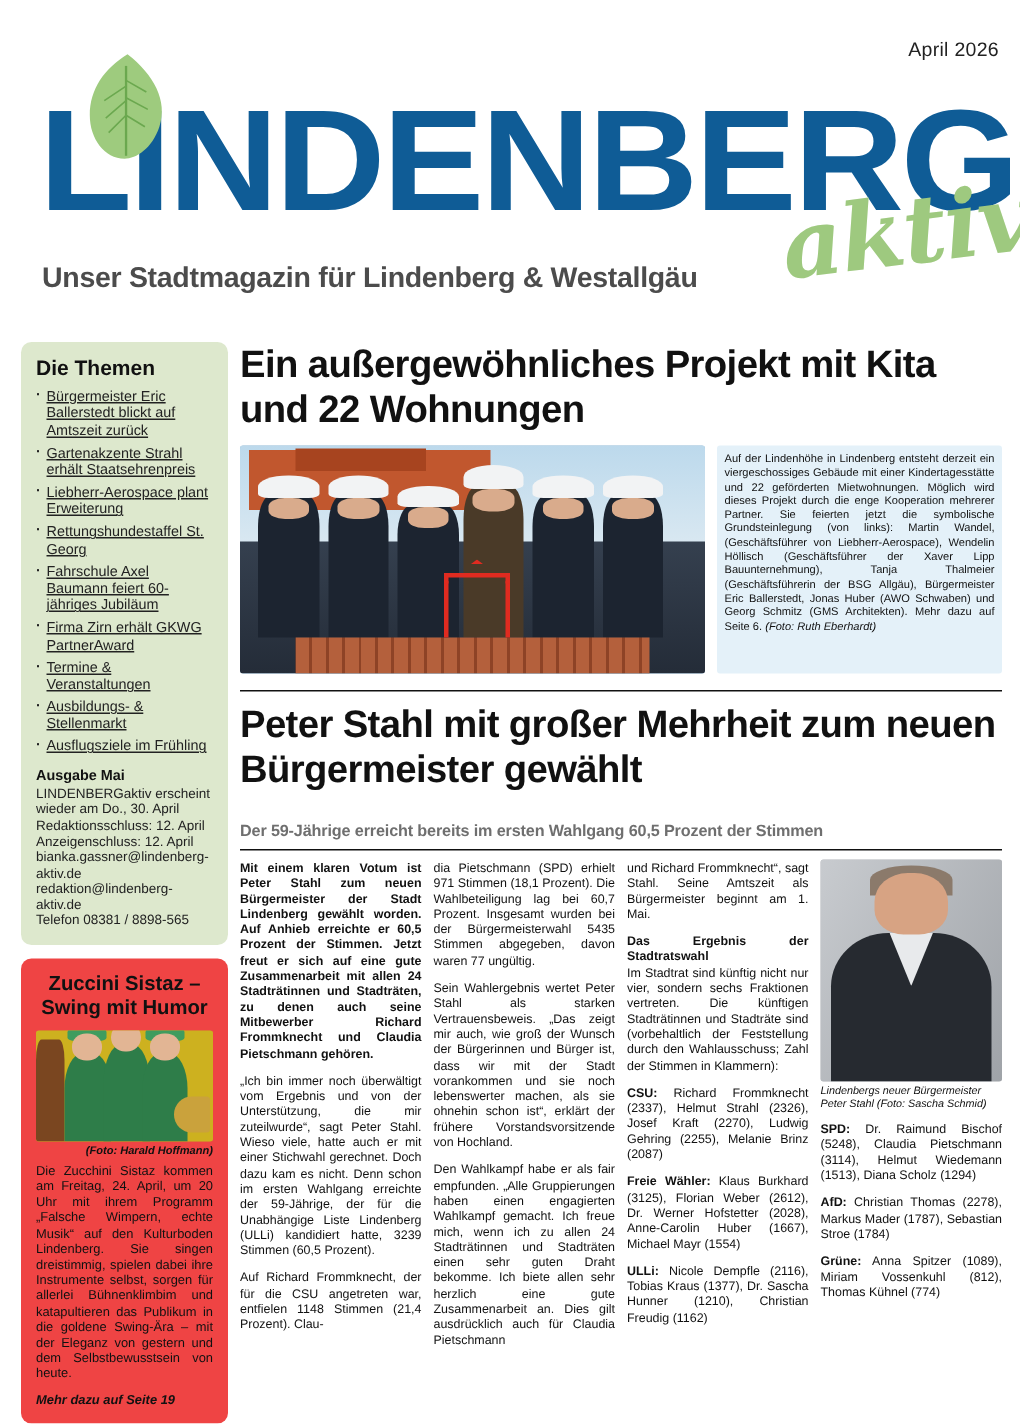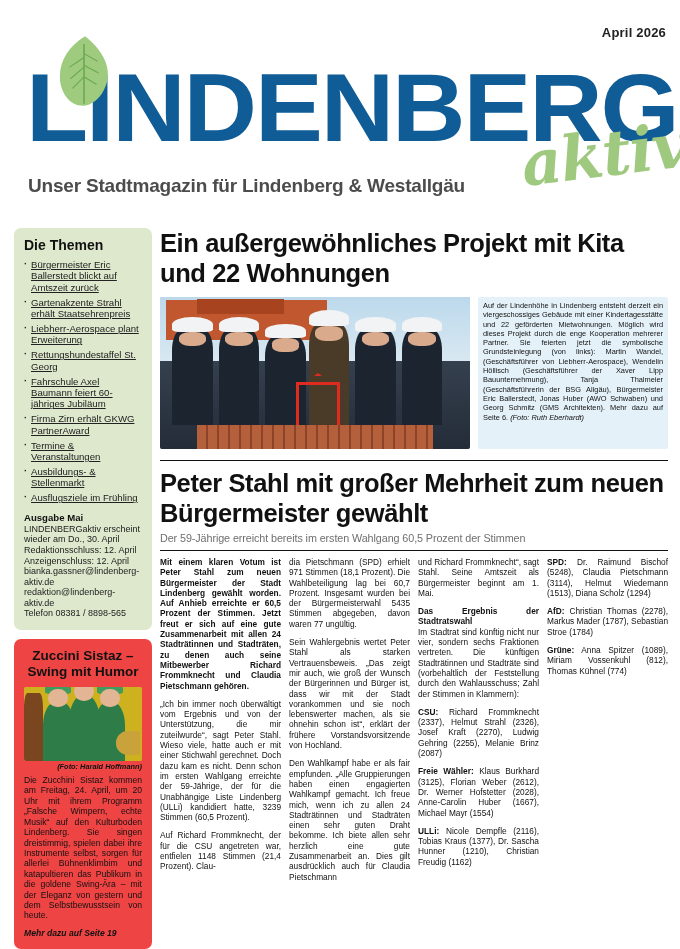--- a/index.html
+++ b/index.html
@@ -7,21 +7,21 @@
     width:680px;height:949px;background:#ffffff;
     font-family:"Liberation Sans", sans-serif;
     color:#1a1a1a; overflow:hidden; position:relative;
   }
   .page{position:relative;width:680px;height:949px;}
 
   
   .masthead{position:absolute;left:0;top:0;width:680px;height:222px;}
   .issue-date{
     position:absolute;right:14px;top:25px;
-    font-size:13px;font-weight:bold;color:#222;letter-spacing:.2px;
+    font-size:13px;font-weight:normal;color:#222;letter-spacing:.2px;
   }
   .logo-wrap{position:absolute;left:16px;top:52px;width:650px;height:120px;}
   .logo-word{
     position:absolute;left:10px;top:8px;
     font-size:96px;line-height:96px;font-weight:bold;
     color:#0f5c96;letter-spacing:-2px;
     font-family:"Liberation Sans", sans-serif;
     transform:scaleX(1.06);transform-origin:left center;
   }
   .leaf{position:absolute;left:40px;top:-18px;width:58px;height:74px;}
@@ -96,21 +96,21 @@
     font-size:7.4px;line-height:9.3px;text-align:justify;color:#111;
   }
   .lead-caption i{font-style:italic;}
 
   .rule{border-top:1.5px solid #111;margin:11px 0 7px 0;}
   .headline2{
     font-size:25.5px;line-height:30px;font-weight:bold;color:#111;
     letter-spacing:-.4px;margin:0;
   }
   .subhead{
-    font-size:10.8px;font-weight:normal;color:#6f6f6f;margin-top:4px;
+    font-size:10.8px;font-weight:bold;color:#6f6f6f;margin-top:20px;
     letter-spacing:-.1px;
   }
   .rule2{border-top:1px solid #111;margin:6px 0 6px 0;}
 
   .cols{display:flex;gap:8px;}
   .col{width:164px;}
   .col p{
     font-size:8.3px;line-height:10.3px;text-align:justify;color:#111;
     margin:0 0 8px 0;
   }
@@ -311,20 +311,30 @@
           <b>Freie Wähler:</b>
           <span>Klaus Burkhard (3125), Florian Weber (2612), Dr. Werner Hofstetter (2028), Anne-Carolin Huber (1667), Michael Mayr (1554)</span>
         </p>
         <p class="party">
           <b>ULLi:</b>
           <span>Nicole Dempfle (2116), Tobias Kraus (1377), Dr. Sascha Hunner (1210), Christian Freudig (1162)</span>
         </p>
       </div>
 
       <div class="col">
+        <div class="portrait-wrap">
+          <div class="portrait">
+            <div class="port-bg"></div>
+            <div class="port-body"></div>
+            <div class="port-shirt"></div>
+            <div class="port-hair"></div>
+            <div class="port-head"></div>
+          </div>
+          <div class="portrait-cap">Lindenbergs neuer Bürgermeister Peter Stahl (Foto: Sascha Schmid)</div>
+        </div>
 
         <p class="party">
           <b>SPD:</b>
           <span>Dr. Raimund Bischof (5248), Claudia Pietschmann (3114), Helmut Wiedemann (1513), Diana Scholz (1294)</span>
         </p>
         <p class="party">
           <b>AfD:</b>
           <span>Christian Thomas (2278), Markus Mader (1787), Sebastian Stroe (1784)</span>
         </p>
         <p class="party">

